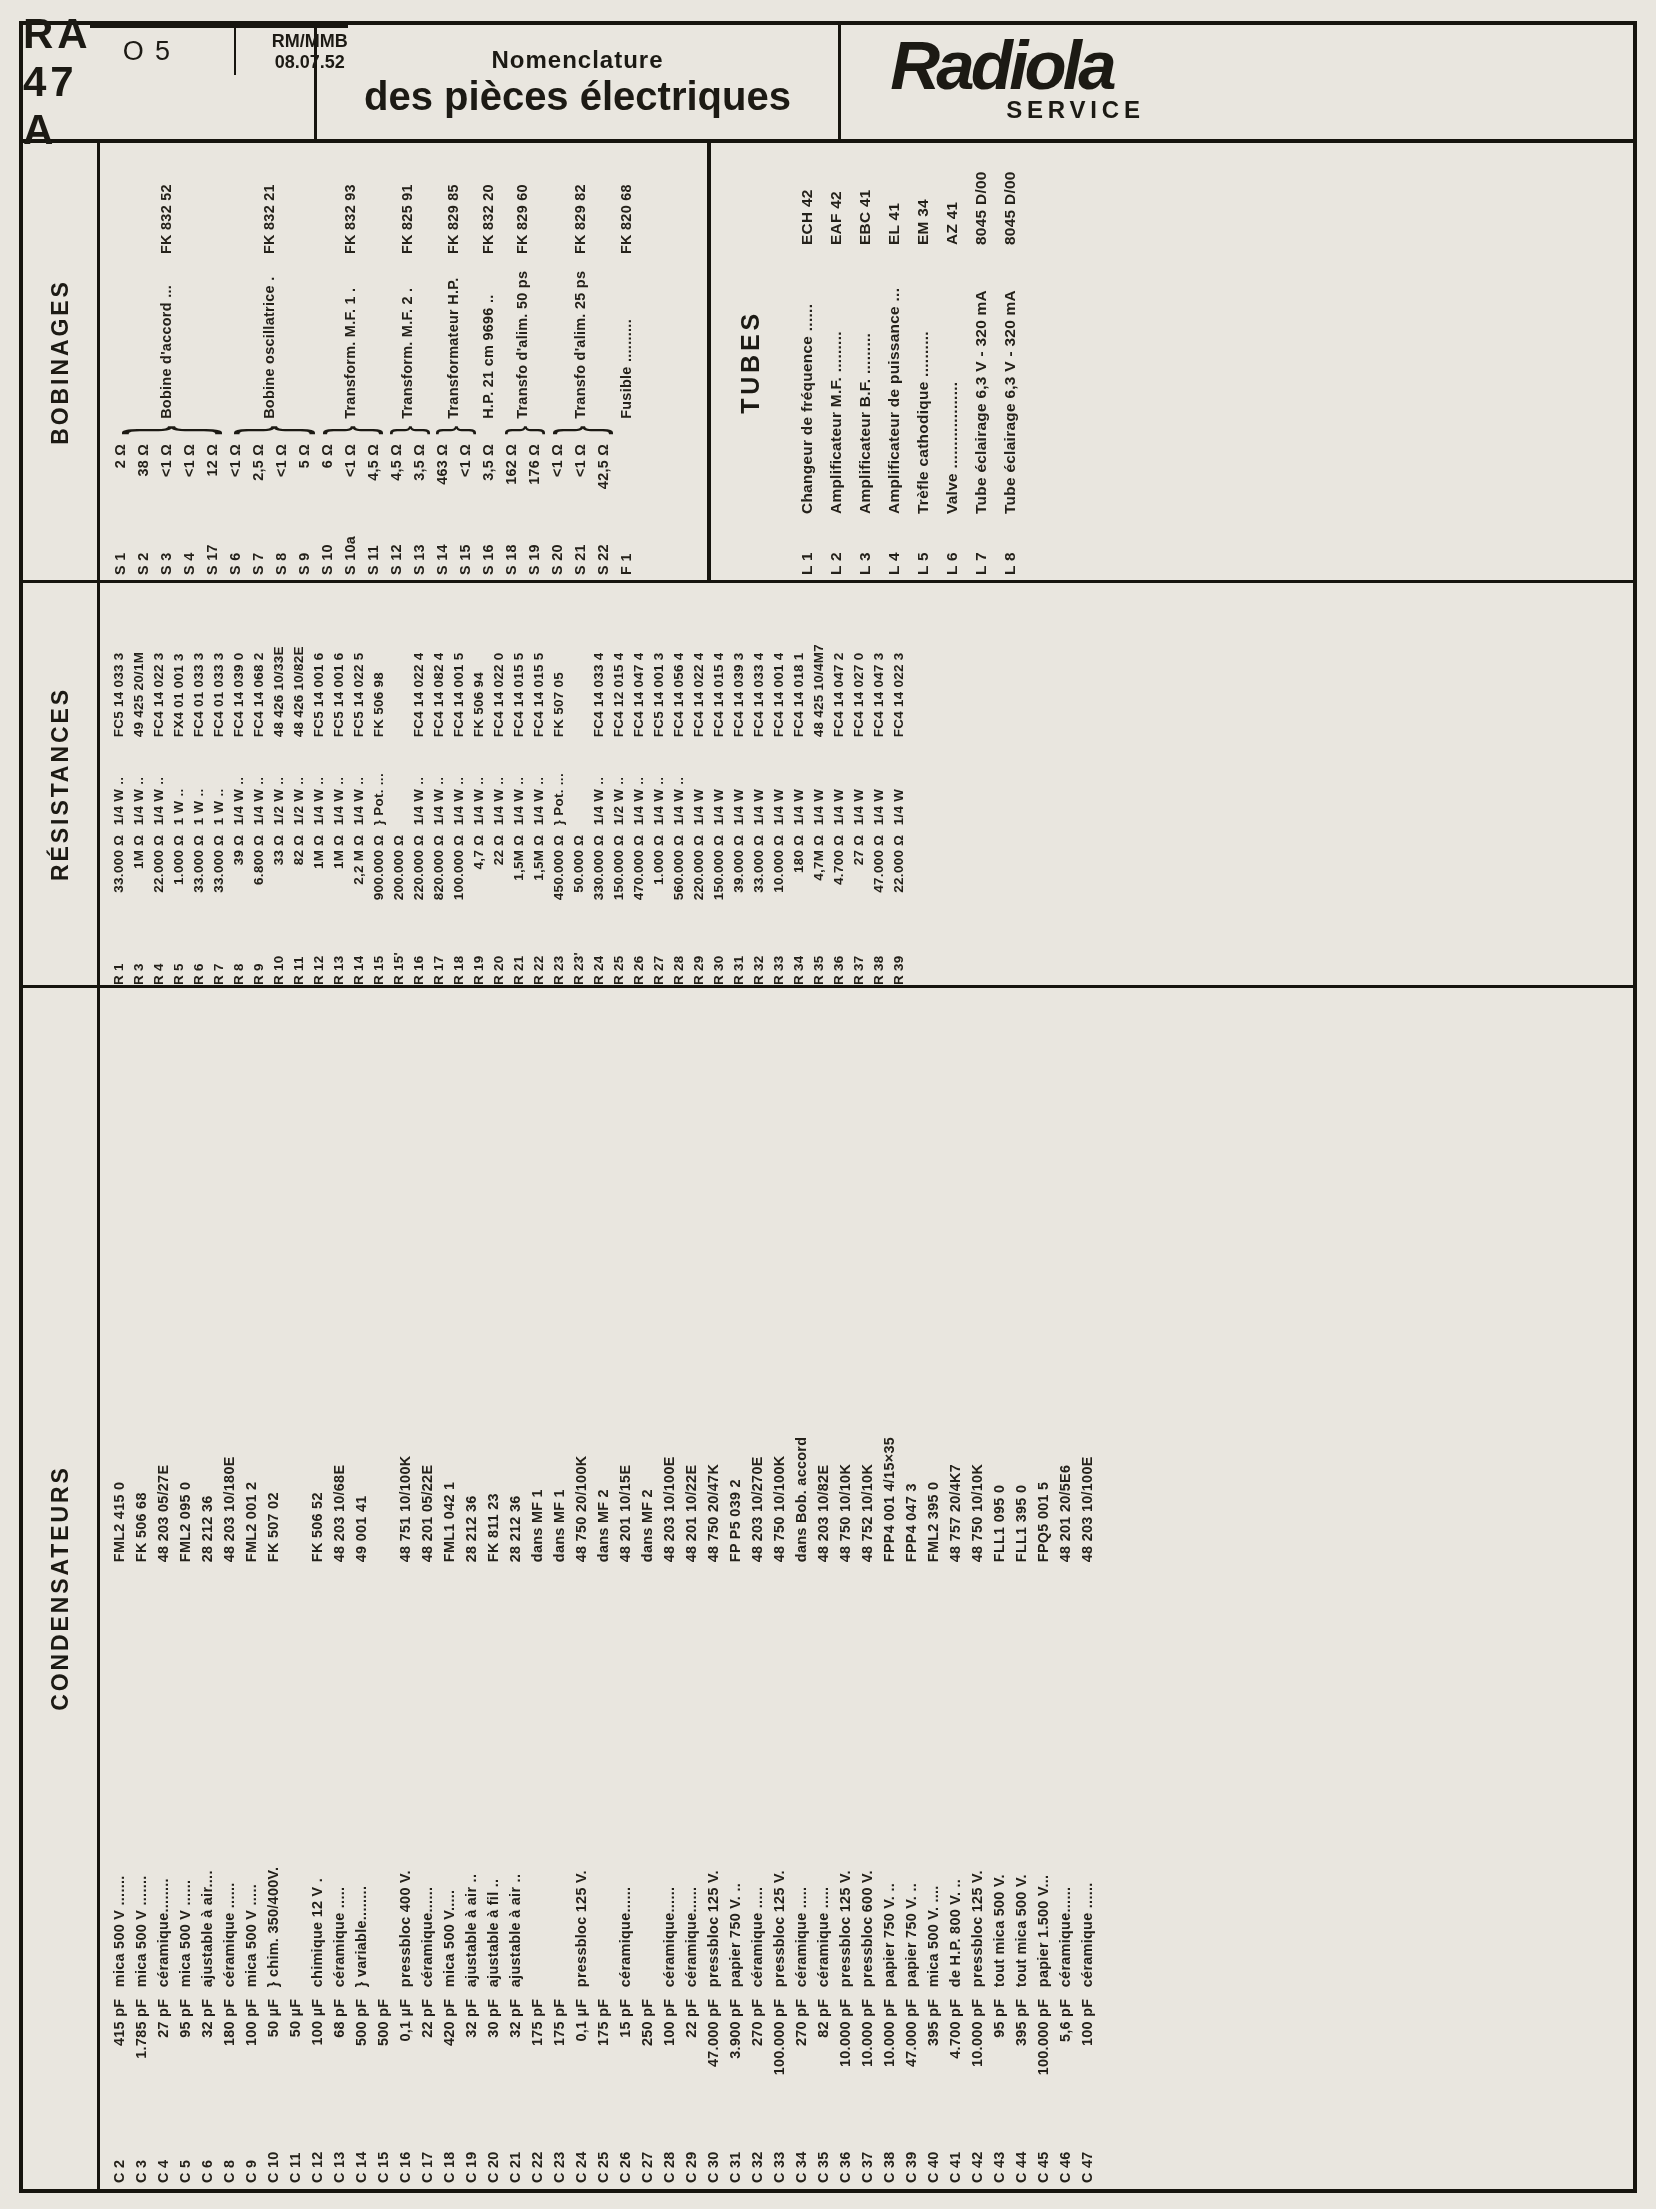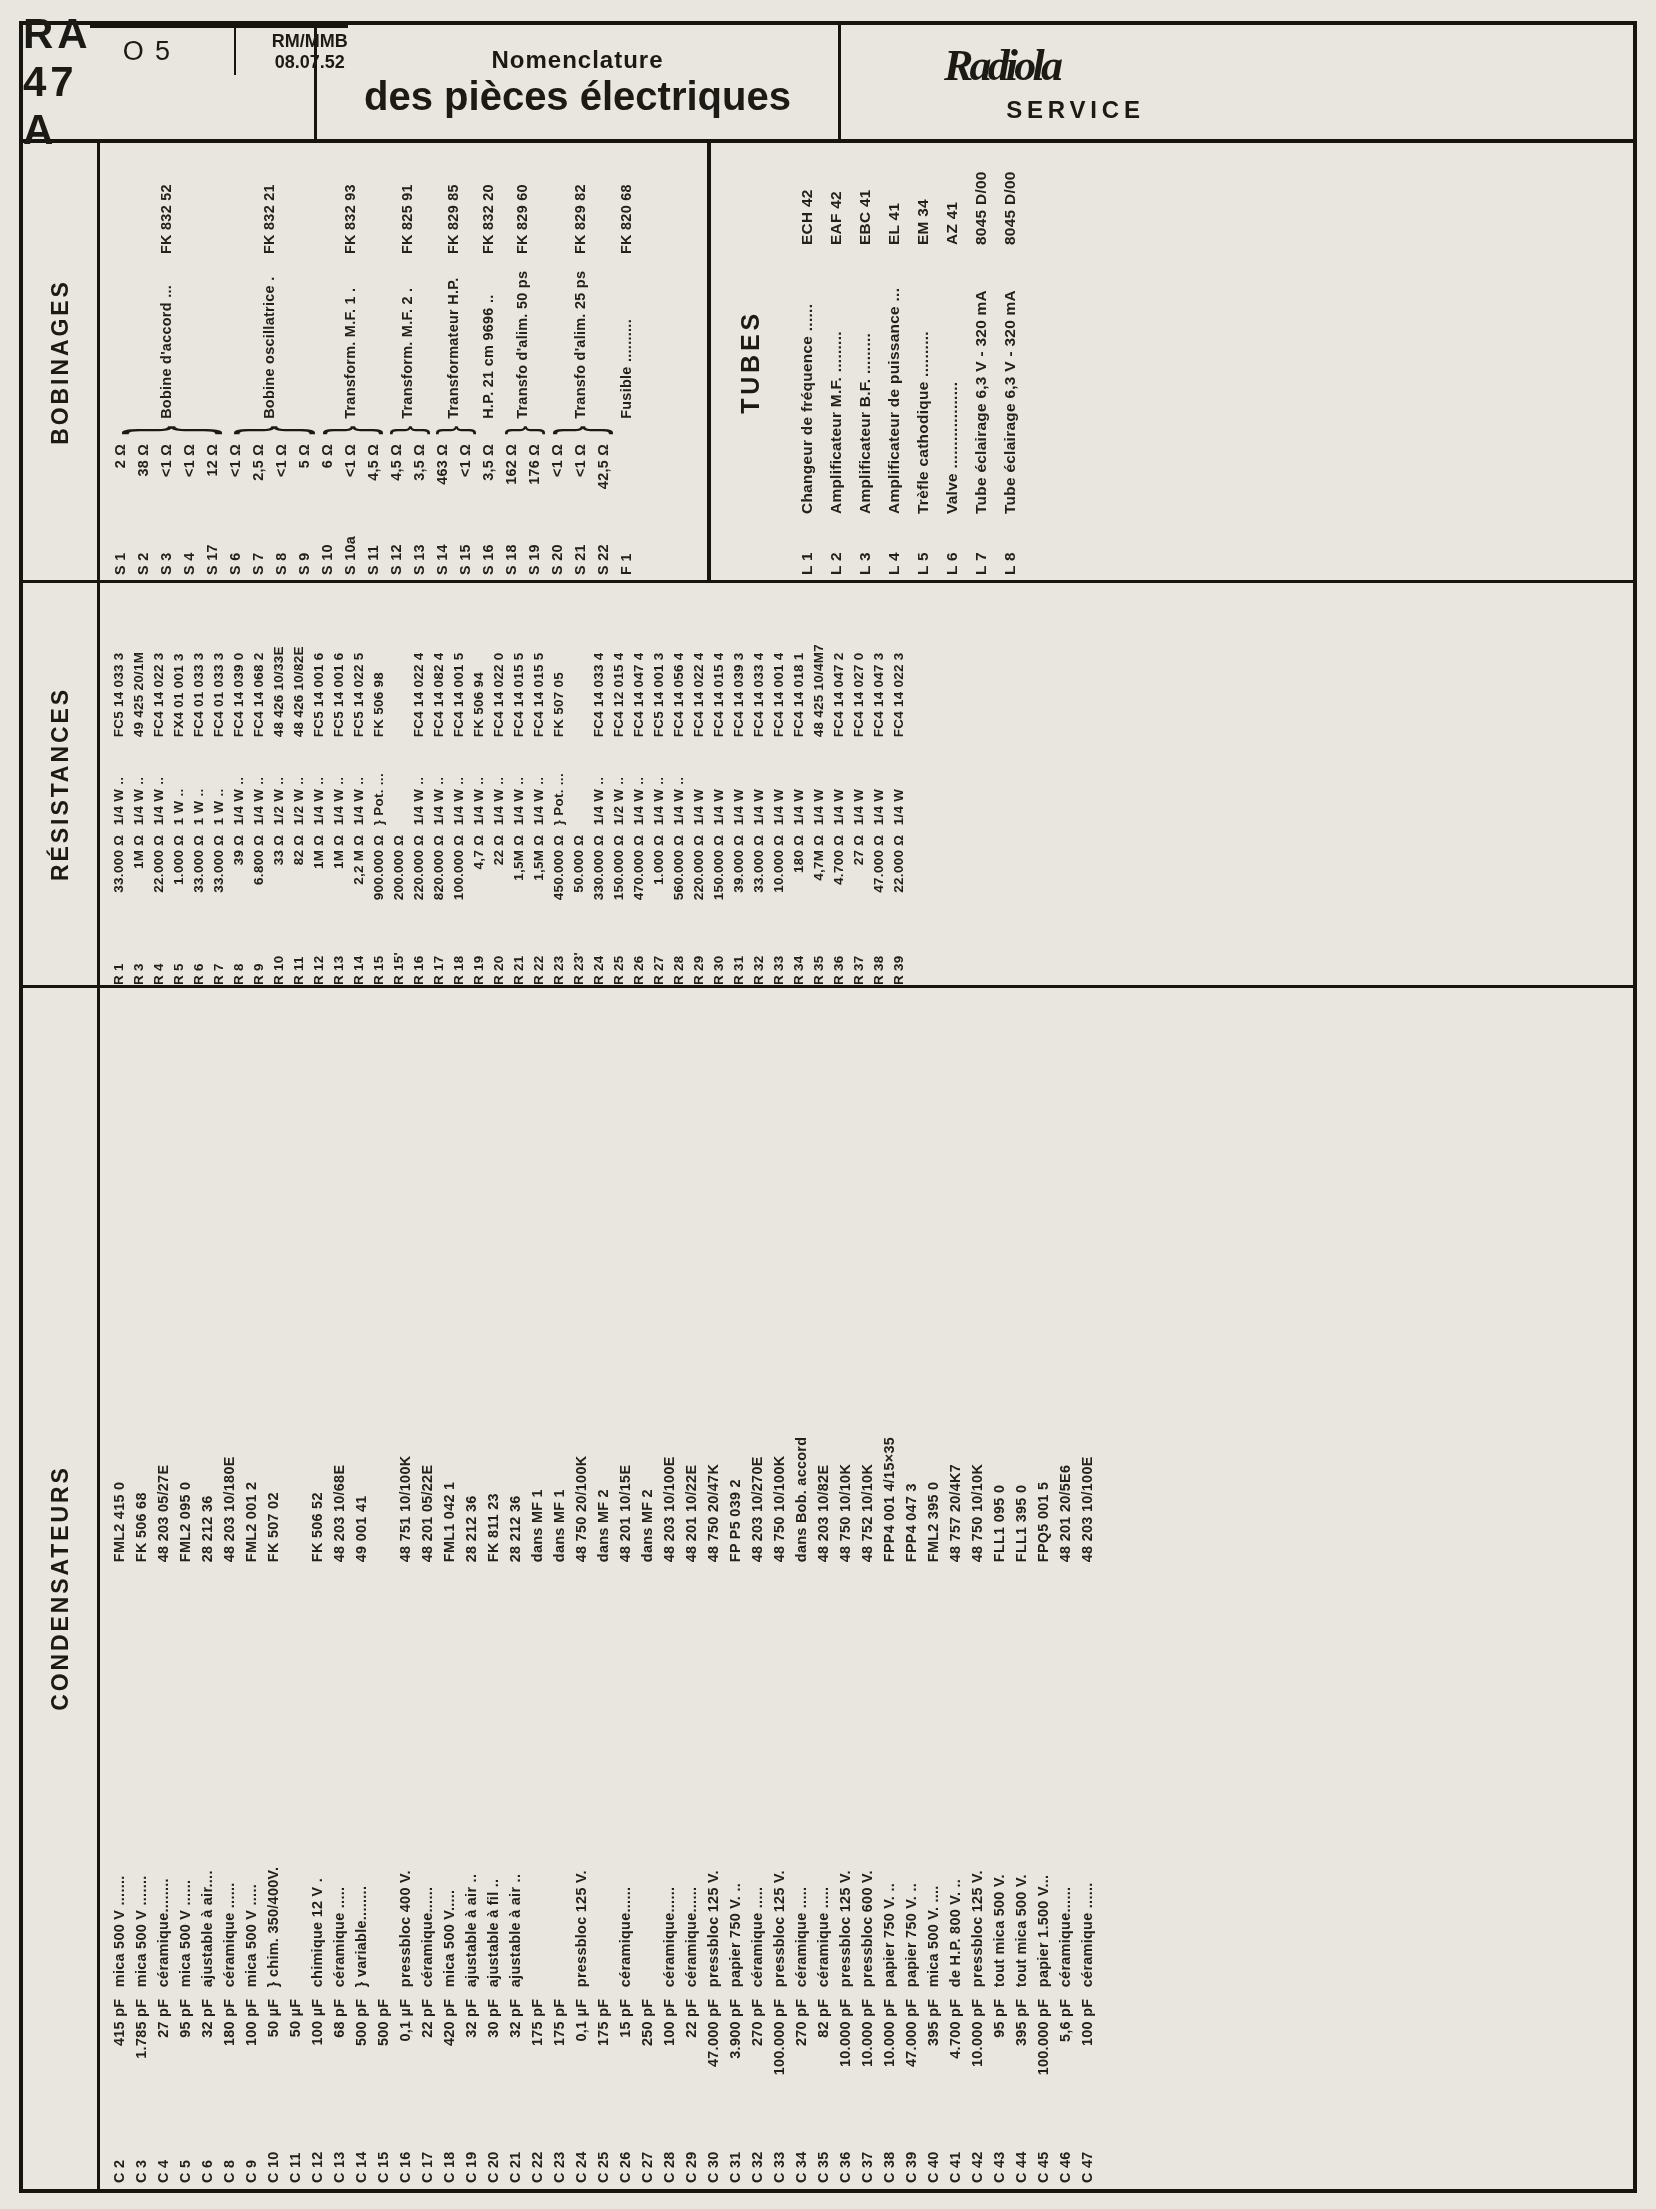--- a/index.html
+++ b/index.html
@@ -28,22 +28,22 @@
             font-size:27px; font-weight:400; letter-spacing:1.9px; }
   .h-stamp { flex:1; border-left:2.9px solid #17150f; display:flex; flex-direction:column;
              justify-content:center; text-align:center; font-weight:700;
              font-size:18px; line-height:21px;padding-left:36px; }
   .h-mid { width:524px; border-right:3.8px solid #17150f; display:flex; flex-direction:column;
            justify-content:center; align-items:center; }
   .h-title1 { font-size:24px; font-weight:700; letter-spacing:1px; }
   .h-title2 { font-size:40px; font-weight:700; }
   .h-right { flex:1; position:relative; }
   .logo { position:absolute; left:11.5px; top:0; width:298px; text-align:center; }
-  .logo-script { font-family:Liberation Serif, serif; font-style:italic; font-weight:700;
-                 font-size:44px; line-height:81px; letter-spacing:-3.8px; }
+  .logo-script { font-family:Liberation Sans, sans-serif; font-style:italic; font-weight:700;
+                 font-size:69px; line-height:81px; letter-spacing:-3.8px; }
   .logo-sub { font-size:24px; font-weight:700; letter-spacing:4.8px;
               text-align:right; padding-right:5.8px; margin-top:-9.6px; }
 
   
   .band { position:relative; }
   .band1 { height:440px; border-bottom:3.8px solid #17150f; }
   .band2 { height:405px; border-bottom:3.8px solid #17150f; }
   .band3 { flex:1; }
   .band-label { position:absolute; left:0; top:0; bottom:0; width:77px;
                 border-right:3.8px solid #17150f; }

